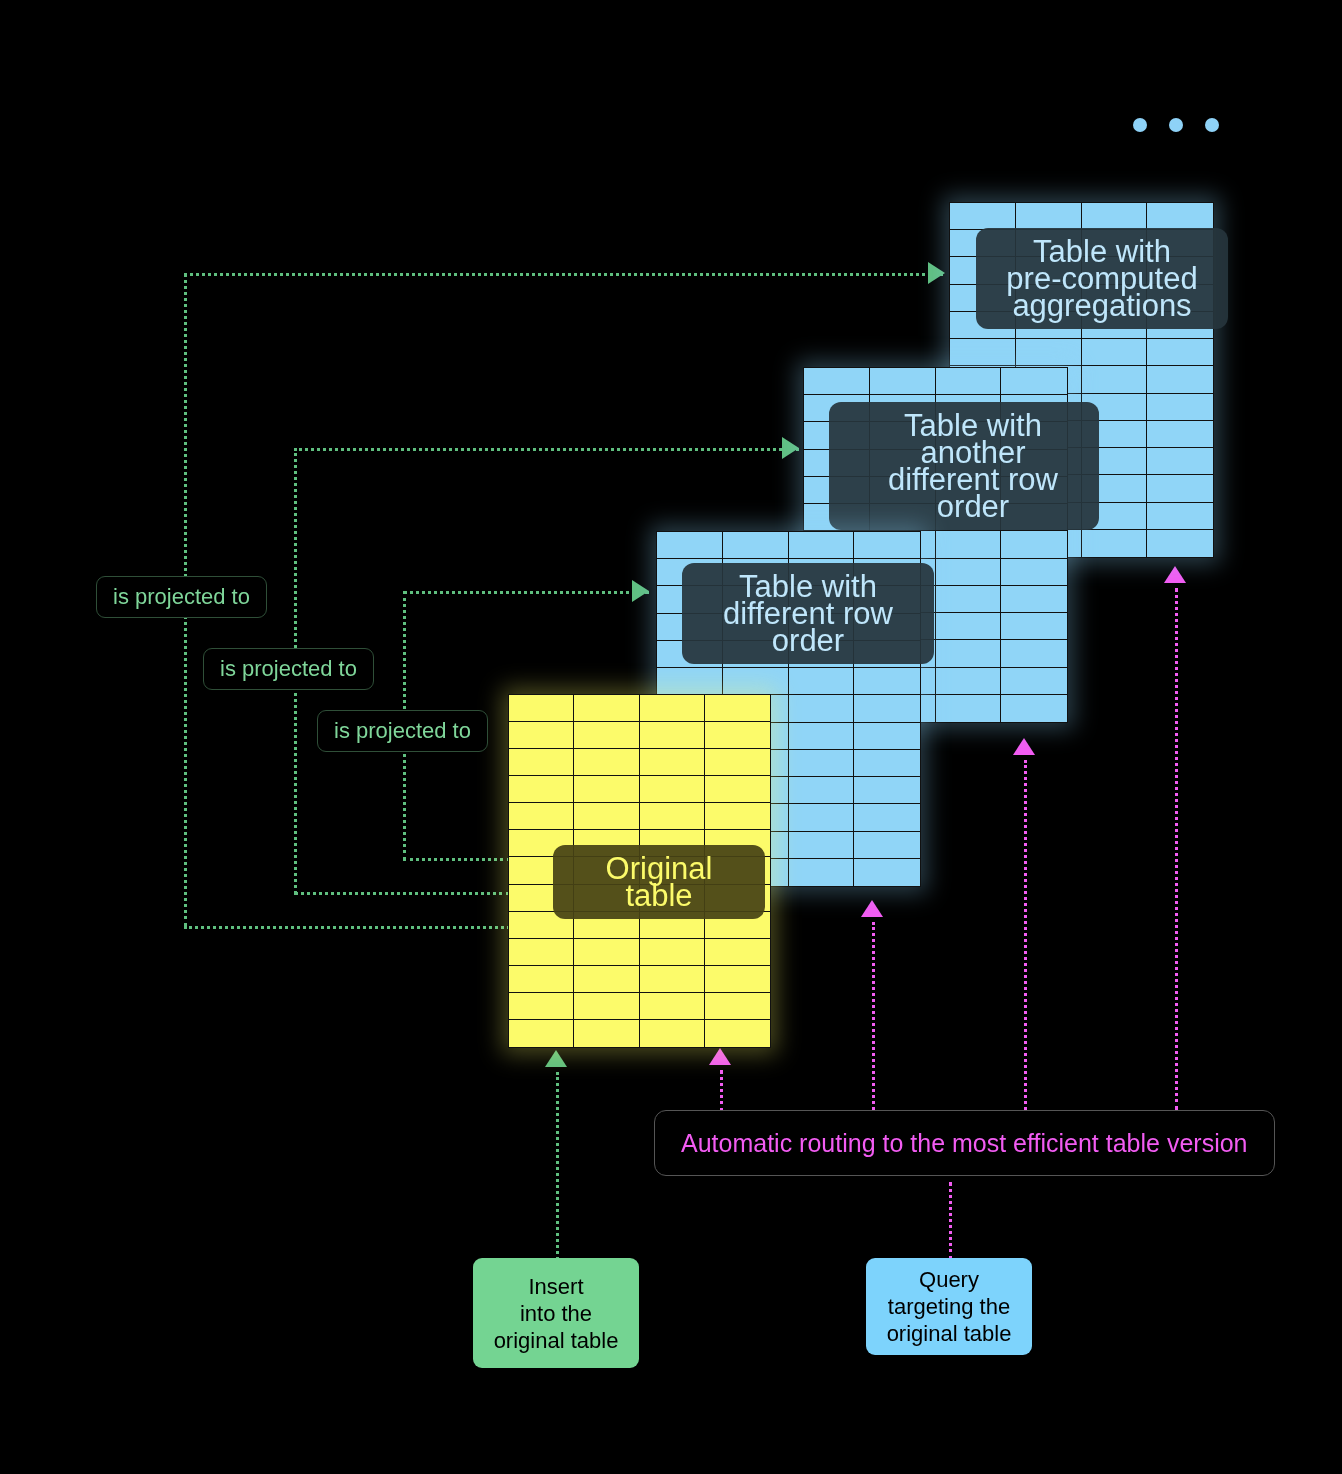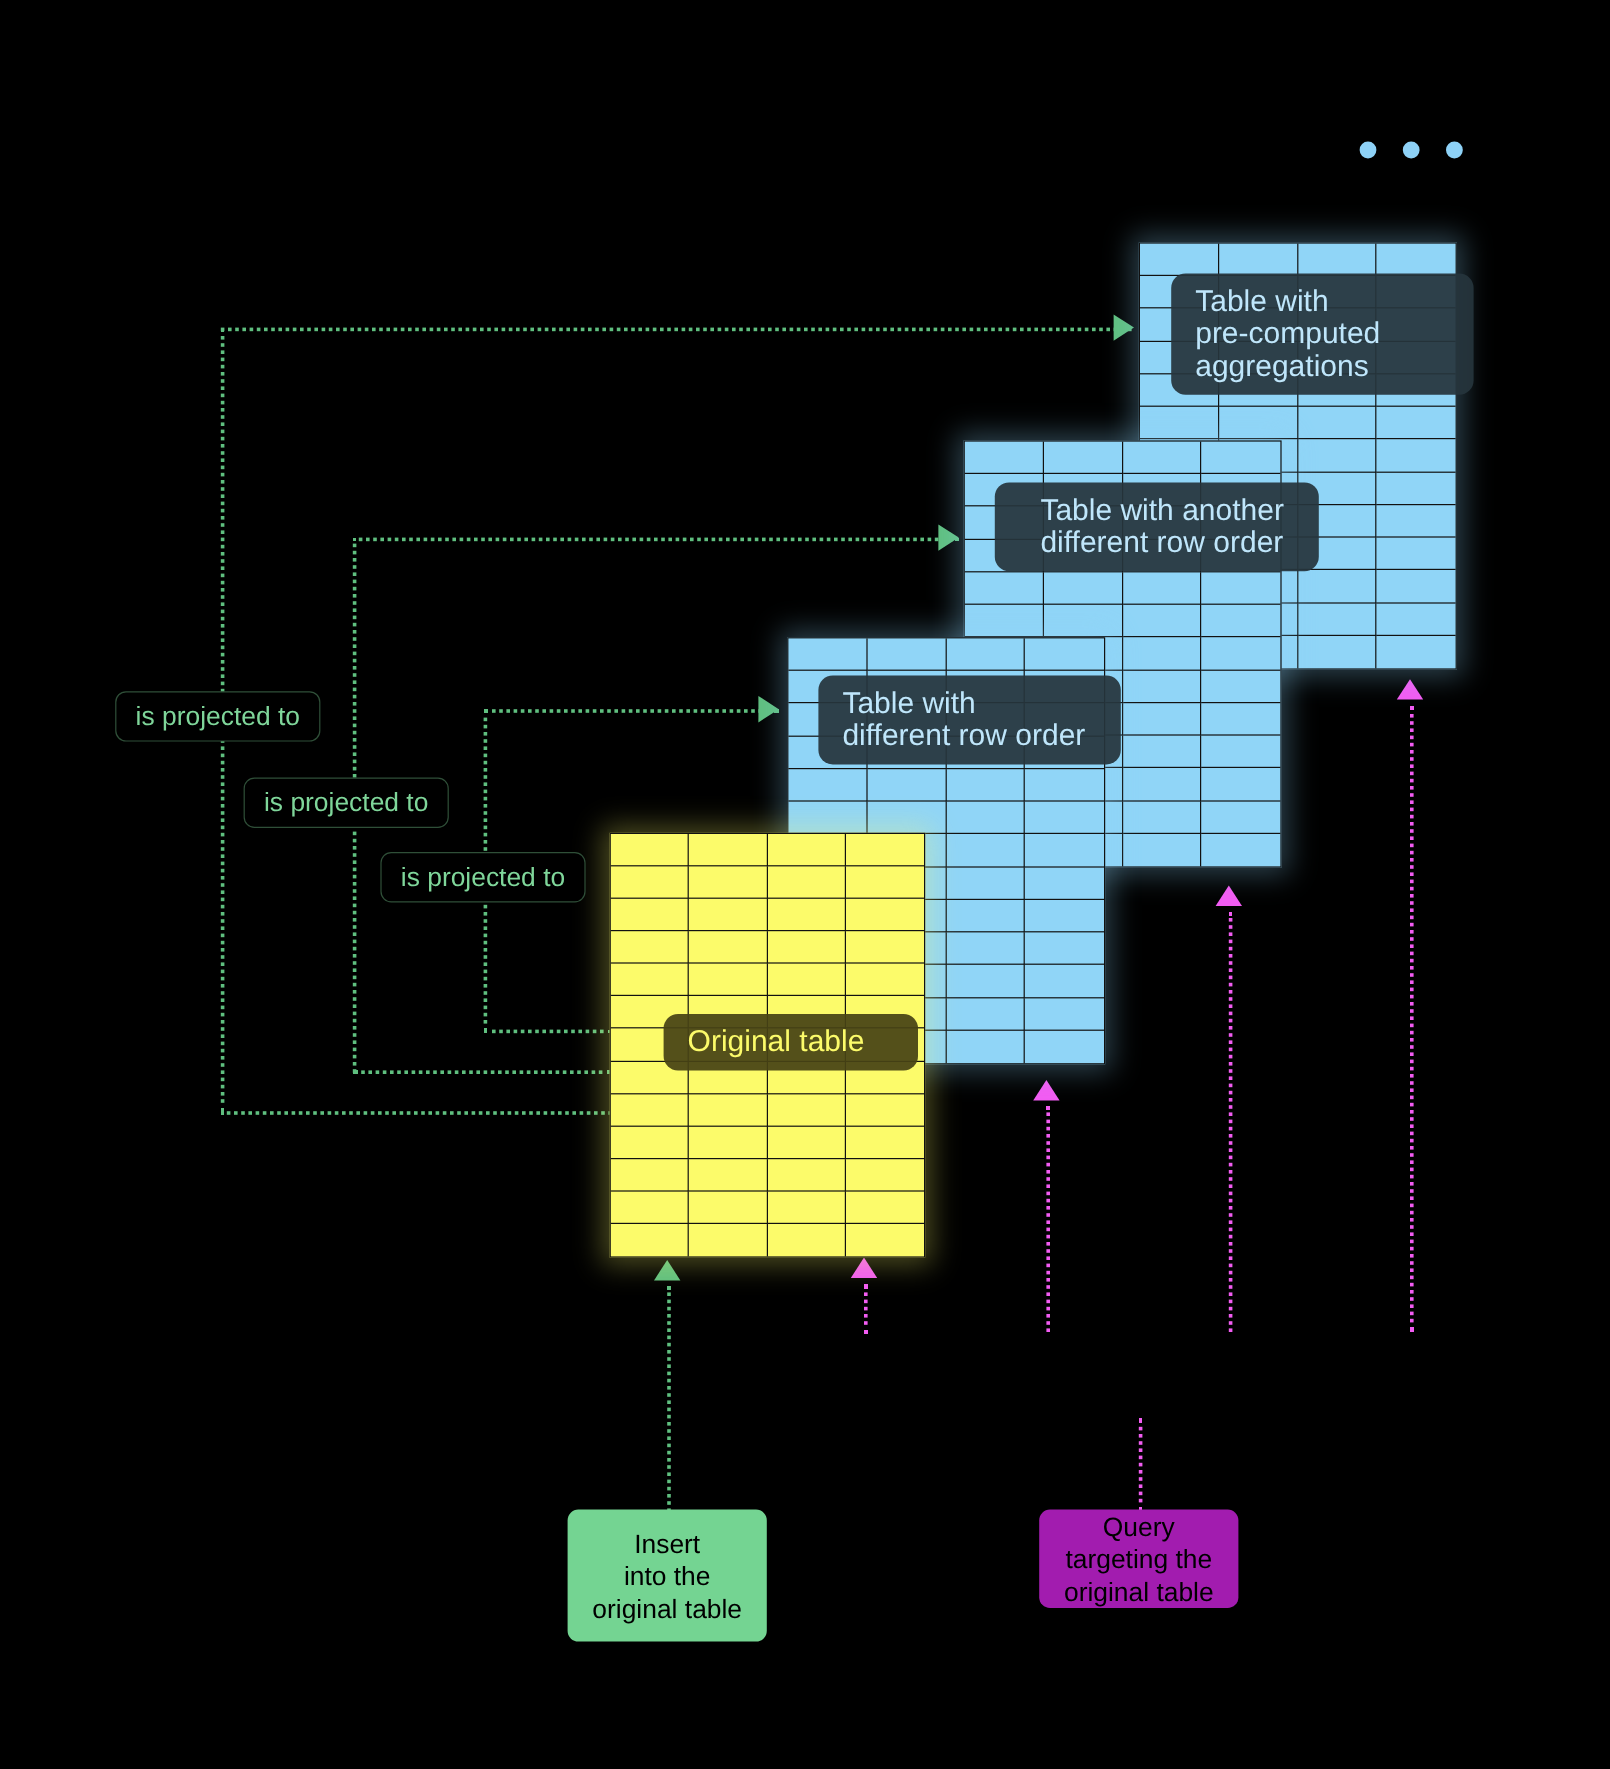--- a/index.html
+++ b/index.html
@@ -16,22 +16,22 @@
   .tbl{position:absolute;box-sizing:border-box;border:1.5px solid #111;}
   .tbl .grid{position:absolute;inset:0;display:grid;}
   .tbl .cell{border-right:1.5px solid #111;border-bottom:1.5px solid #111;}
   .tbl .cell.lastc{border-right:none;}
   .tbl .cell.lastr{border-bottom:none;}
 
   .tbl.blue{background:#90d5f7;box-shadow:0 0 22px 6px rgba(144,213,247,.30);}
   .tbl.yellow{background:#fcfb6a;box-shadow:0 0 22px 6px rgba(252,251,106,.30);}
 
   
-  .cap{position:absolute;border-radius:12px;padding:10px 20px;text-align:left;
-       font-size:25px;line-height:27px;white-space:pre-line;pointer-events:none;}
+  .cap{position:absolute;border-radius:12px;padding:10px 20px;text-align:center;
+       font-size:31px;line-height:27px;white-space:pre-line;pointer-events:none;}
   .cap.dark{background:rgba(38,53,60,.93);color:#bfe6fb;}
   .cap.olive{background:rgba(71,67,20,.93);color:#fcfb6a;}
 
   
   .tag{position:absolute;border:1px solid #2f4f38;border-radius:9px;
        background:#000;color:#7fd69a;font-size:22px;line-height:26px;
        padding:7px 16px;white-space:nowrap;}
 
   .routebox{position:absolute;border:1.5px solid #555;border-radius:12px;
        background:#000;color:#f25cf2;font-size:25px;line-height:30px;
@@ -330,21 +330,22 @@
         <div class="cell lastr"></div>
         <div class="cell lastc lastr"></div>
       </div>
   </div>
   <div class="cap olive" style="left:553px;top:845px;width:172px;">Original table</div>
 
   <div class="tag" style="left:96px;top:576px;">is projected to</div>
   <div class="tag" style="left:203px;top:648px;">is projected to</div>
   <div class="tag" style="left:317px;top:710px;">is projected to</div>
 
+  <div class="routebox" style="left:654px;top:1110px;">Automatic routing to the most efficient table version</div>
 
   <div class="termbox" style="left:473px;top:1258px;width:166px;height:110px;background:#74d492;">Insert
 into the
 original table</div>
-  <div class="termbox" style="left:866px;top:1258px;width:166px;height:82px;background:#a21caf;">Query
+  <div class="termbox" style="left:866px;top:1258px;width:166px;height:97px;background:#7dd3fc;">Query
 targeting the
 original table</div>
 
 </div>
 
 </body></html>

